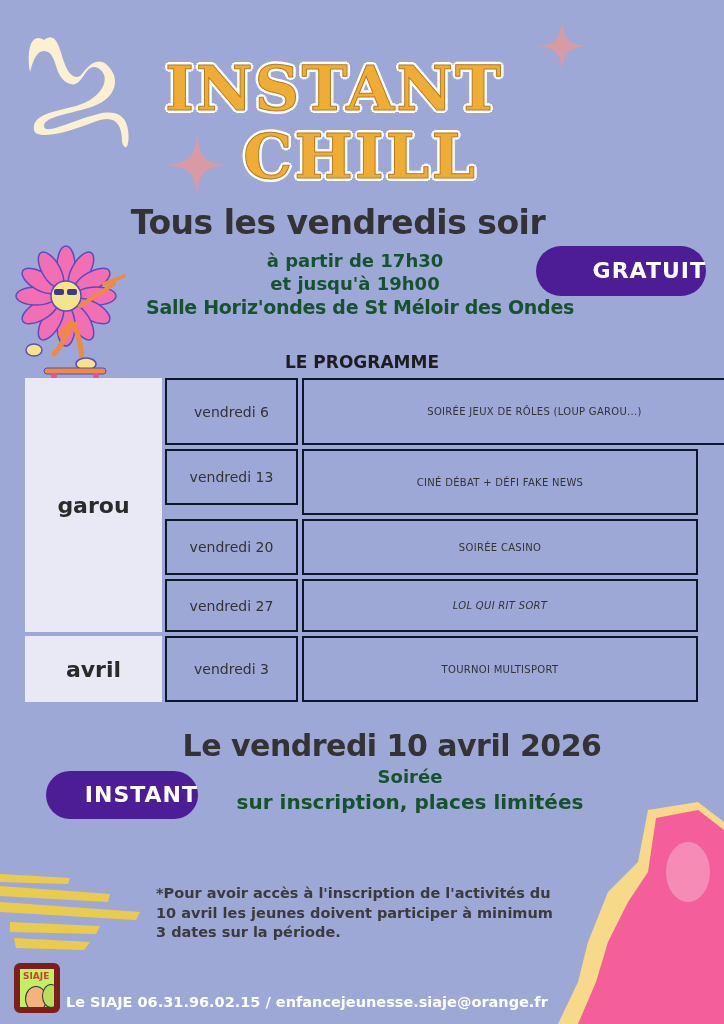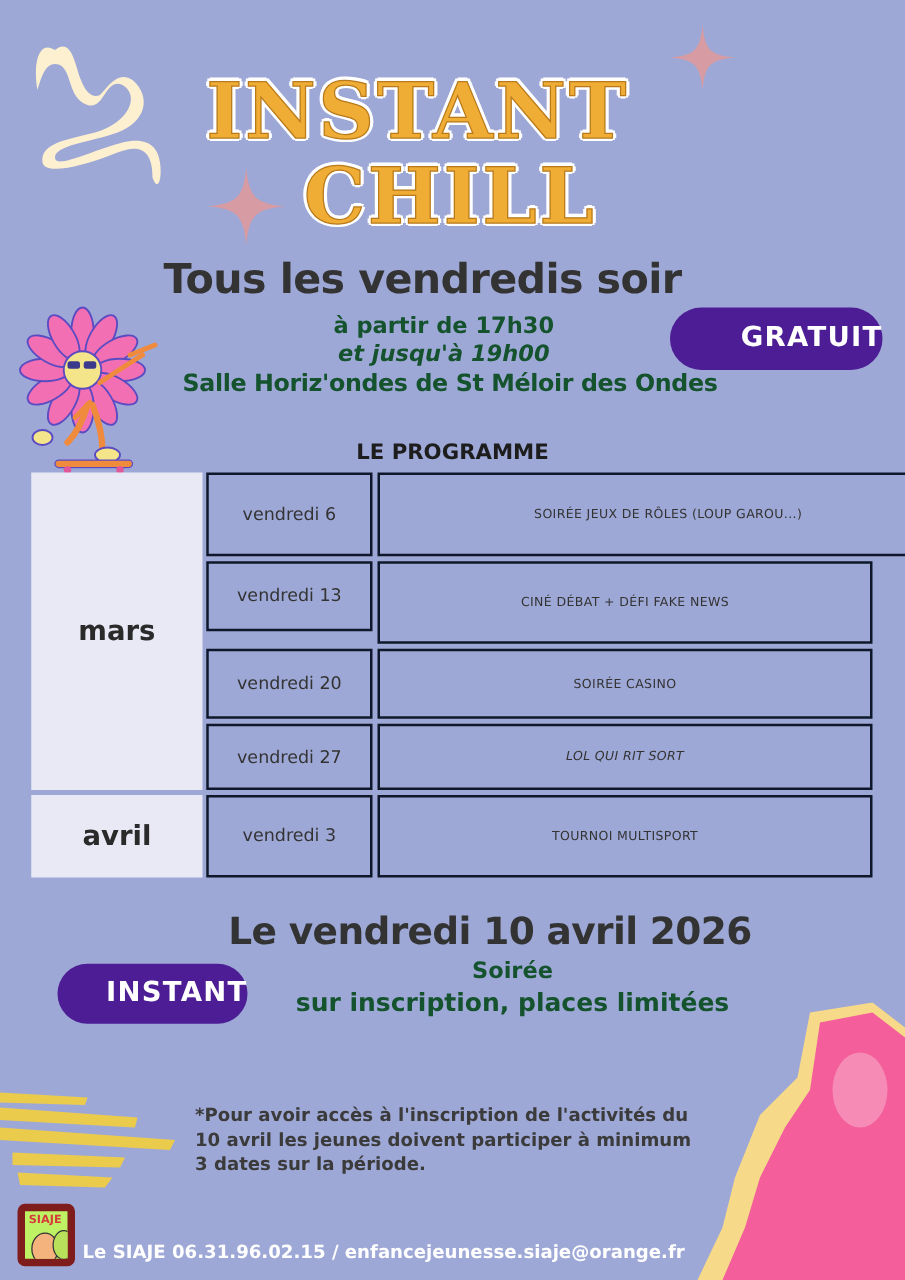--- a/index.html
+++ b/index.html
@@ -33,21 +33,21 @@
     position: absolute; left: 0; width: 724px; text-align: center;
     font-weight: bold; color: #333; font-family: "DejaVu Sans", sans-serif;
   }
   #tous { top: 203px; font-size: 33px; left: -24px; letter-spacing: -0.5px; }
 
   .white-text {
     position: absolute; text-align: center; color: #14532d; font-weight: bold;
     font-family: "DejaVu Sans", sans-serif;
   }
   #time1 { top: 250px; left: 180px; width: 350px; font-size: 18px; }
-  #time2 { top: 273px; left: 180px; width: 350px; font-size: 18px; font-style: italic; }
+  #time2 { top: 273px; left: 180px; width: 350px; font-size: 18px; }
   #salle { top: 296px; left: 100px; width: 520px; font-size: 19px; letter-spacing: -0.3px; }
 
   .pill {
     position: absolute; background: #4c1d95; color: #fff; font-weight: bold;
     border-radius: 26px; text-align: right;
     font-family: "DejaVu Sans", sans-serif;
   }
   #gratuit { left: 536px; top: 246px; width: 170px; height: 50px; line-height: 50px; font-size: 22px; letter-spacing: 1px; }
   #payant { left: 46px; top: 771px; width: 152px; height: 48px; line-height: 48px; font-size: 22px; letter-spacing: 1px; }
 
@@ -130,21 +130,21 @@
 
 <div id="time1" class="white-text">à partir de  17h30</div>
 <div id="time2" class="white-text">et jusqu'à 19h00</div>
 <div id="salle" class="white-text">Salle Horiz'ondes de St Méloir des Ondes</div>
 
 <div id="gratuit" class="pill">GRATUIT</div>
 
 <div id="programme-title" class="heading">LE PROGRAMME</div>
 
 <div>
-  <div class="cell month-cell" style="left:25px;top:378px;width:137px;height:254px;">mars</div>
+  <div class="cell month-cell" style="left:25px;top:378px;width:137px;height:254px;">garou</div>
   <div class="cell month-cell" style="left:25px;top:636px;width:137px;height:66px;">avril</div>
 
   <div class="cell day-cell" style="left:165px;top:378px;width:133px;height:67px;">vendredi 6</div>
   <div class="cell act-cell" style="left:302px;top:378px;width:465px;height:67px;">Soirée jeux de rôles (loup garou...)</div>
 
   <div class="cell day-cell" style="left:165px;top:449px;width:133px;height:56px;">vendredi 13</div>
   <div class="cell act-cell" style="left:302px;top:449px;width:396px;height:66px;">Ciné débat + défi fake news</div>
 
   <div class="cell day-cell" style="left:165px;top:519px;width:133px;height:56px;">vendredi 20</div>
   <div class="cell act-cell" style="left:302px;top:519px;width:396px;height:56px;">Soirée casino</div>

